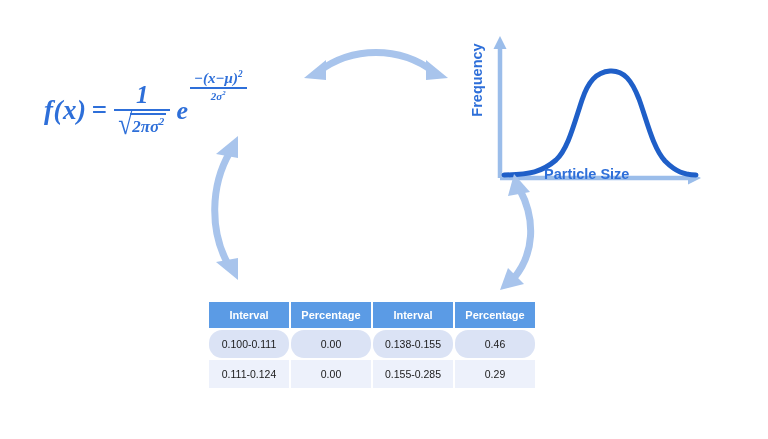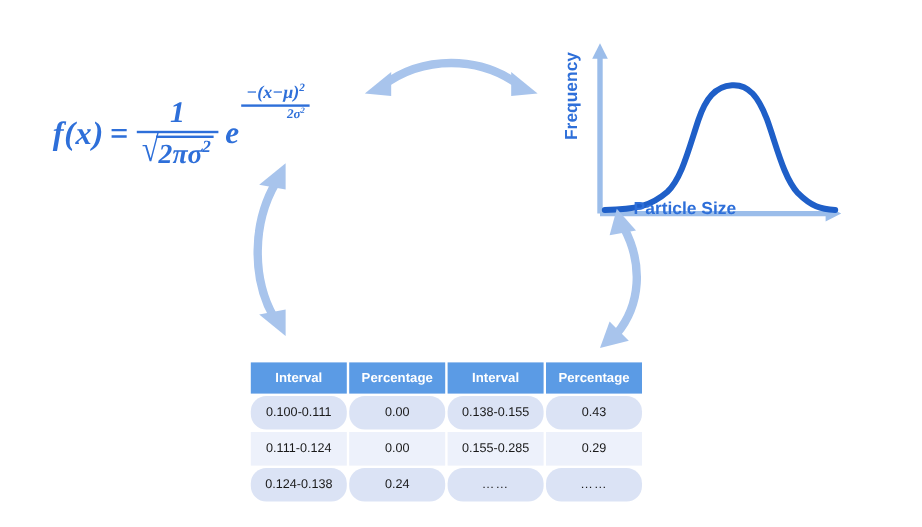--- a/index.html
+++ b/index.html
@@ -67,32 +67,32 @@
   .sqrt .radical {
     font-size: 26px;
     line-height: 1;
     transform: scaleY(1.18) translateY(-1px);
     transform-origin: center;
     margin-right: -2px;
   }
   .sqrt .radicand {
     border-top: 2px solid #2E6FD9;
     padding: 1px 2px 0 2px;
-    font-size: 23px;
+    font-size: 17px;
     line-height: 1.05;
   }
   .f-e {
     font-size: 26px;
     margin-left: 6px;
     align-self: center;
   }
   .exp-frac {
     display: inline-flex;
     flex-direction: column;
-    align-items: flex-end;
+    align-items: center;
     line-height: 1;
     align-self: flex-start;
     margin-top: -12px;
     margin-left: 2px;
   }
   .exp-frac .num {
     font-size: 15px;
     padding: 0 4px 1px 4px;
   }
   .exp-frac .bar {
@@ -127,21 +127,21 @@
     font-family: "Liberation Sans", sans-serif;
     white-space: nowrap;
   }
   #ylabel {
     left: -28px;
     top: 44px;
     transform: rotate(-90deg);
     transform-origin: center;
   }
   #xlabel {
-    left: 60px;
+    left: 76px;
     top: 138px;
   }
 
   
   #table-block {
     position: absolute;
     left: 207px;
     top: 300px;
     width: 330px;
   }
@@ -244,29 +244,23 @@
         <th>Percentage</th>
         <th>Interval</th>
         <th>Percentage</th>
       </tr>
     </thead>
     <tbody>
       <tr class="row-a">
         <td>0.100-0.111</td>
         <td>0.00</td>
         <td>0.138-0.155</td>
-        <td>0.43</td>
+        <td>0.46</td>
       </tr>
       <tr class="row-b">
         <td>0.111-0.124</td>
         <td>0.00</td>
         <td>0.155-0.285</td>
         <td>0.29</td>
       </tr>
-      <tr class="row-a">
-        <td>0.124-0.138</td>
-        <td>0.24</td>
-        <td class="ellipsis">……</td>
-        <td class="ellipsis">……</td>
-      </tr>
     </tbody>
   </table>
 </div>
 
 </body></html>

